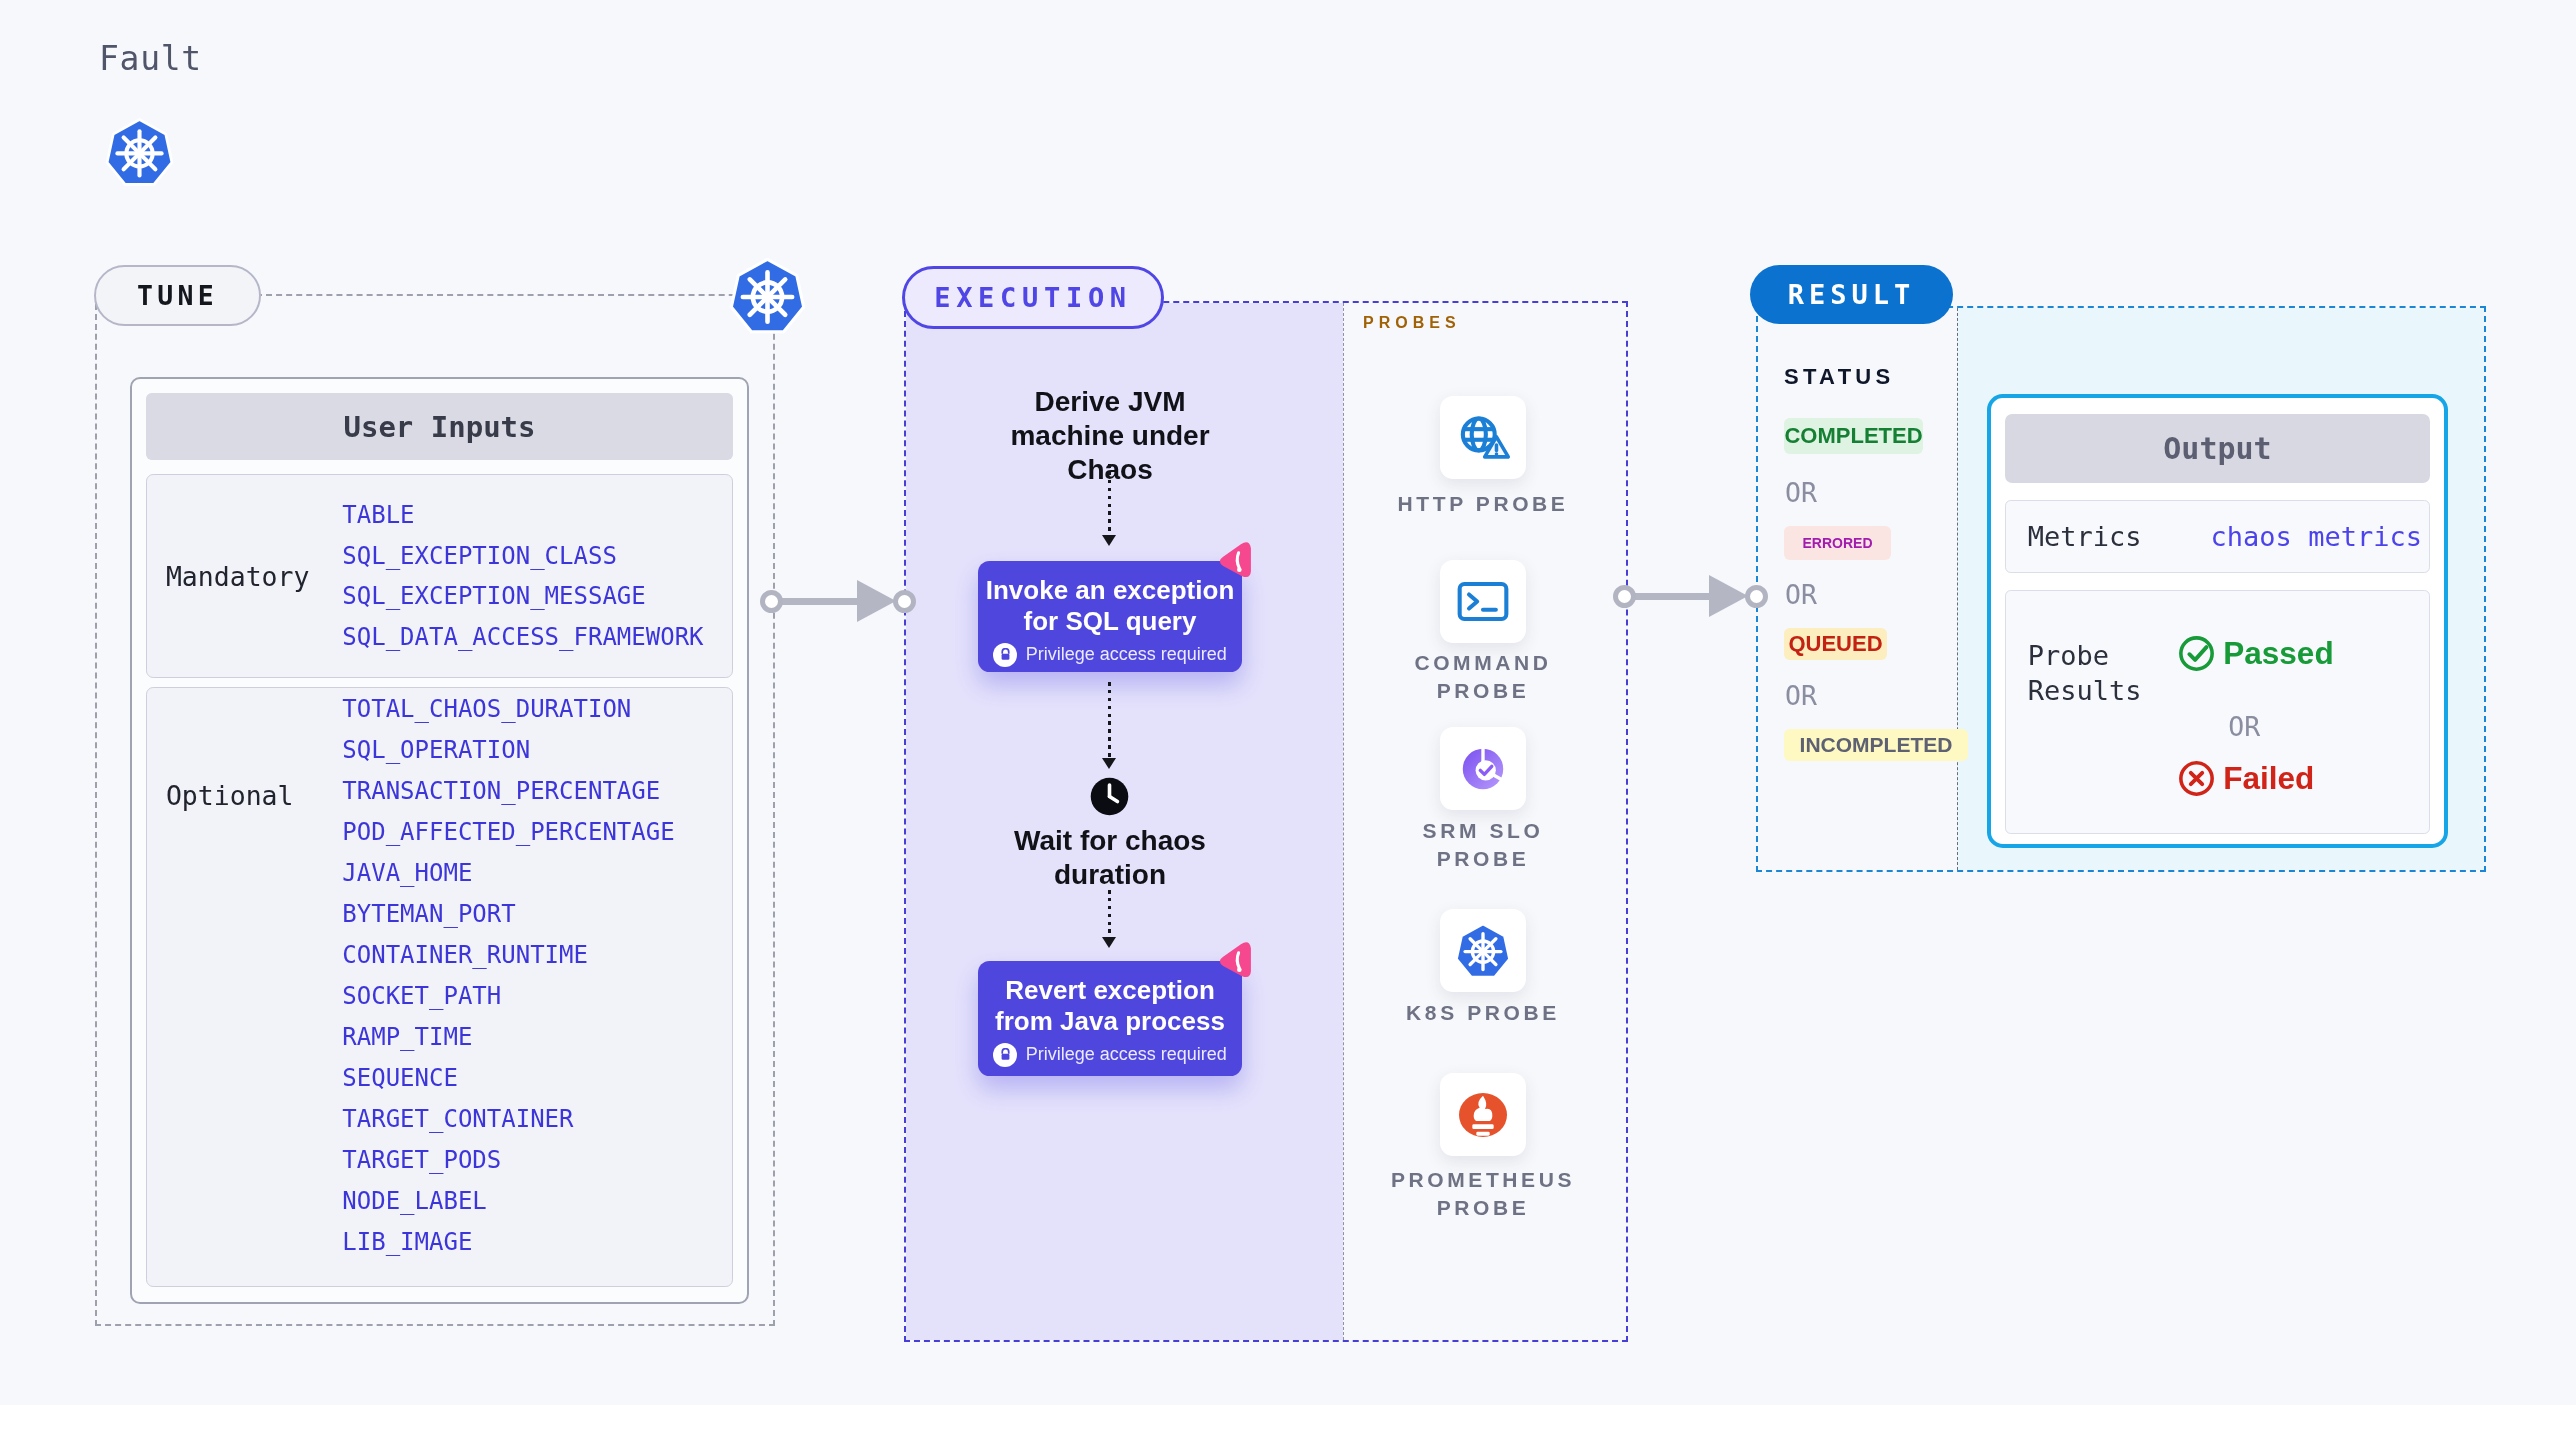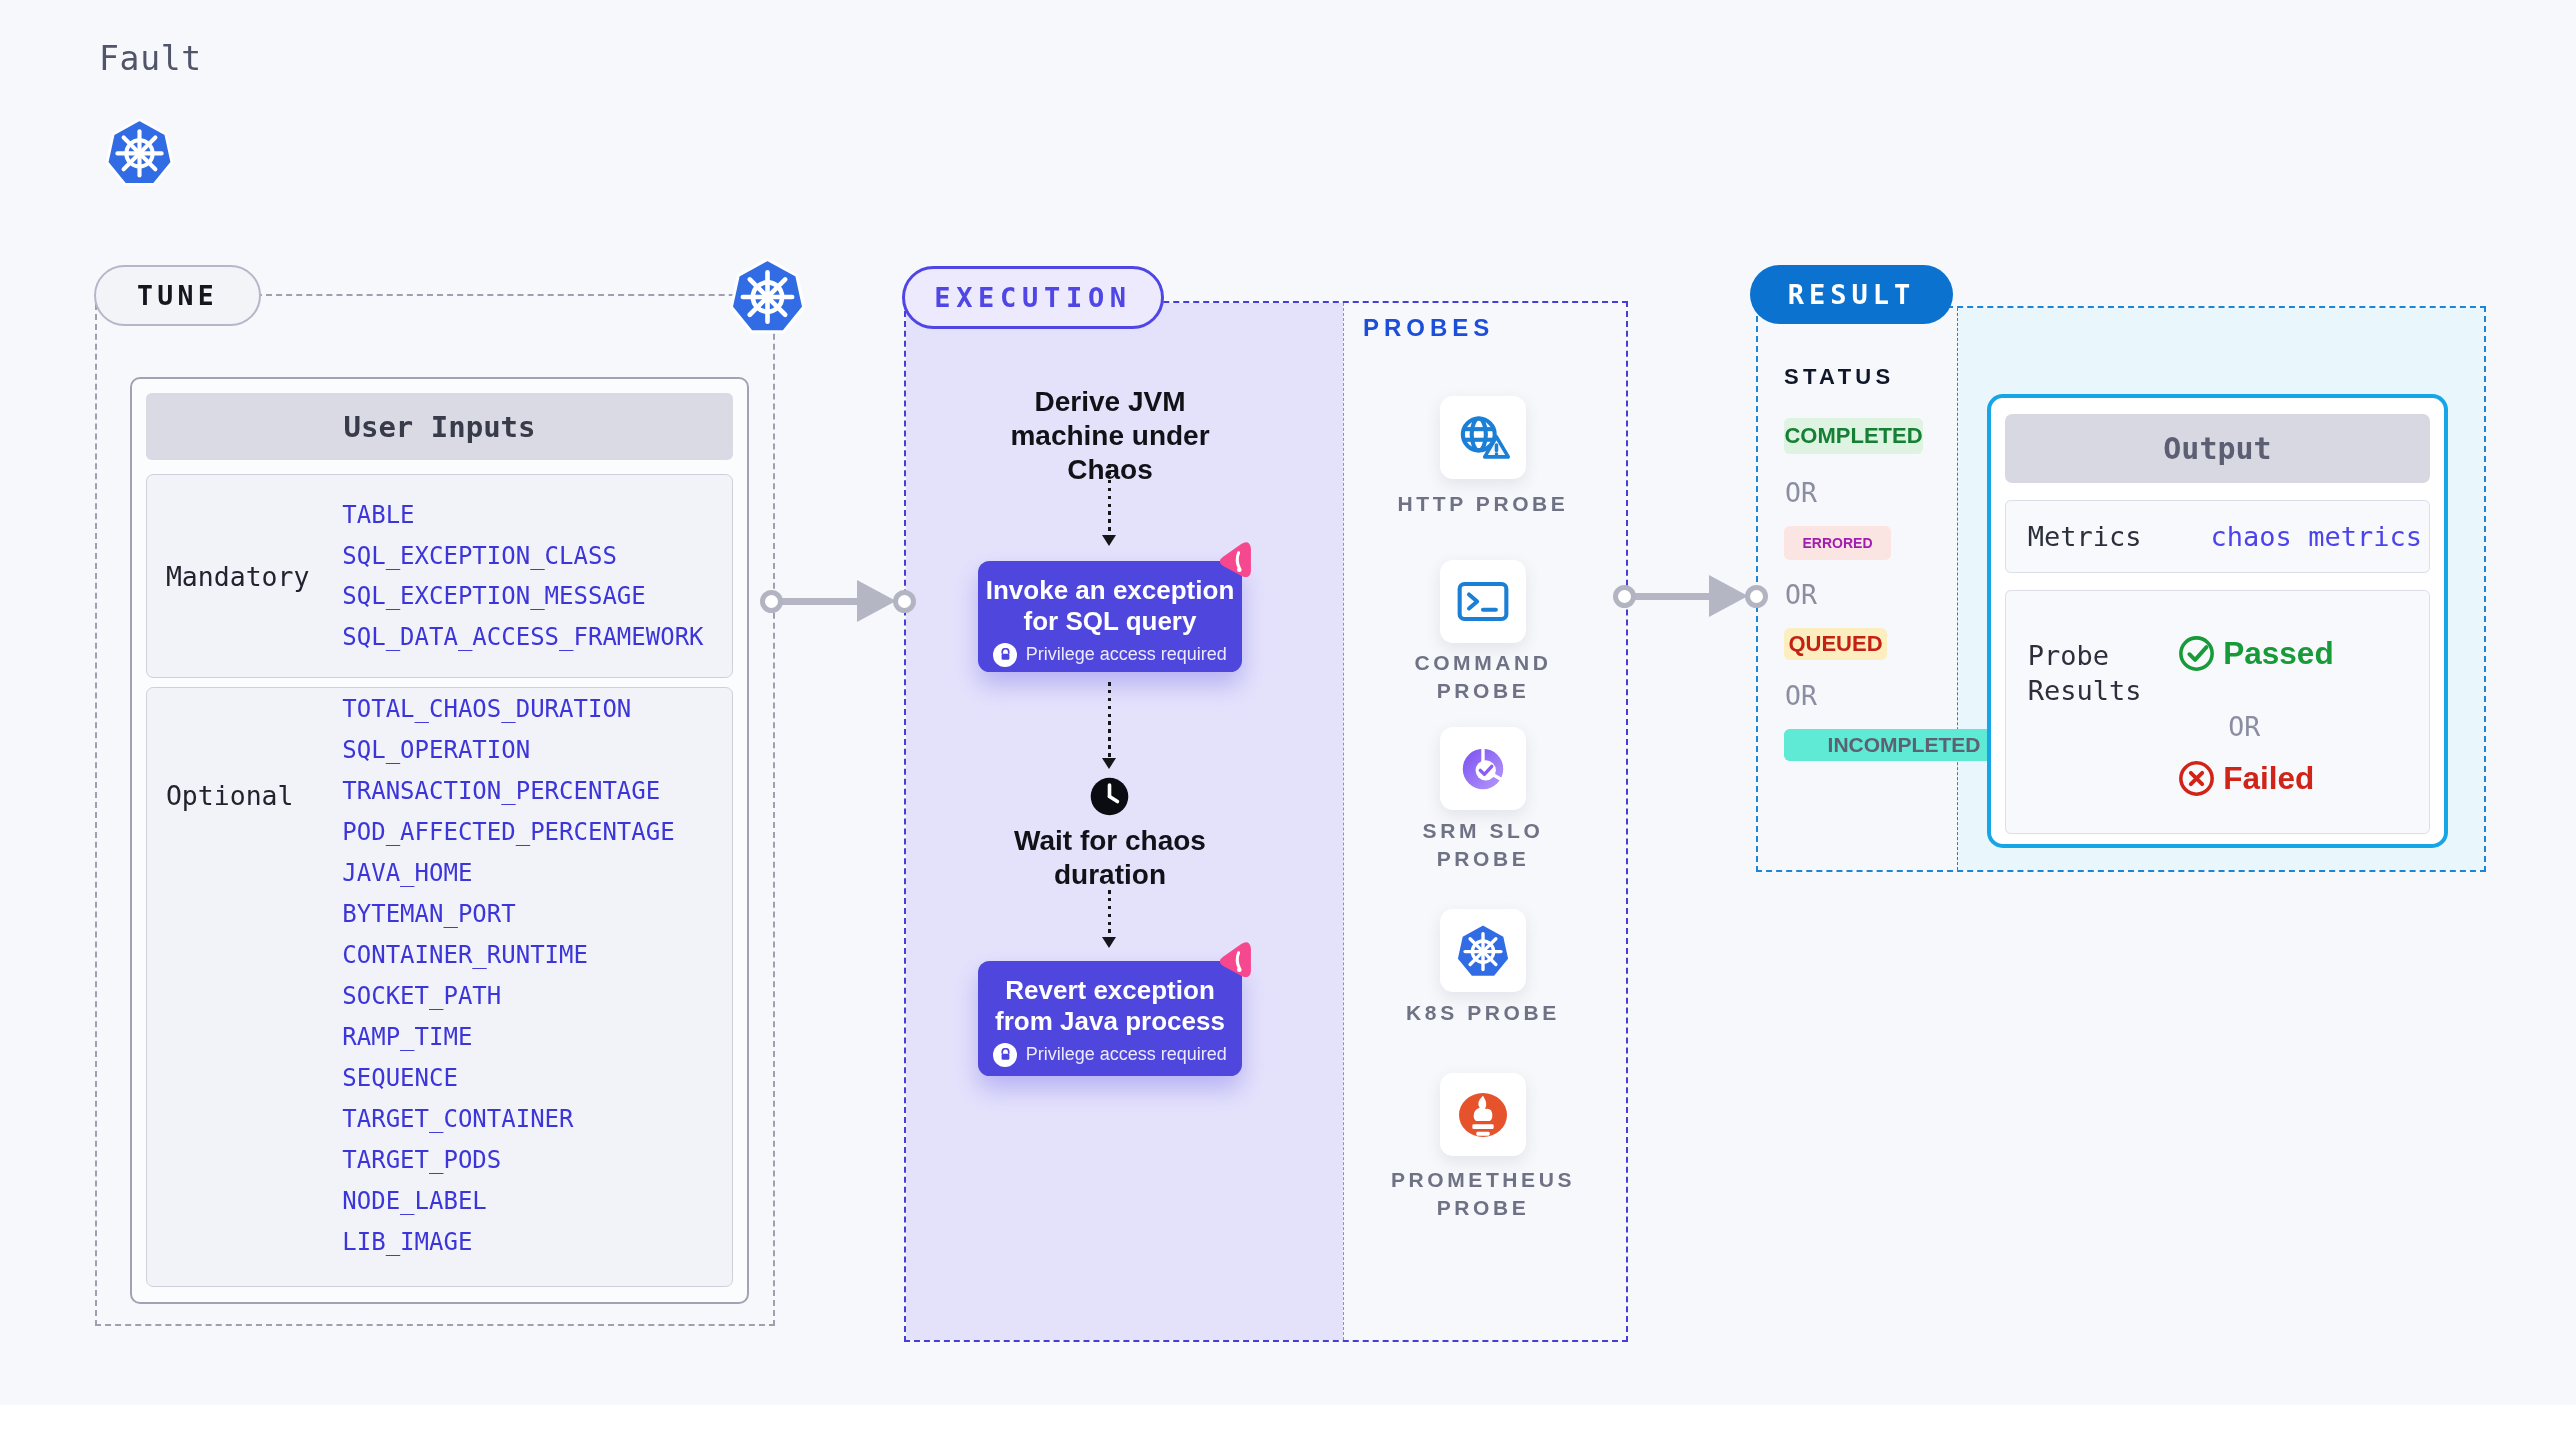--- a/index.html
+++ b/index.html
@@ -60,38 +60,38 @@
              box-shadow:0 13px 24px rgba(79,70,229,.30);}
   .chaos-btn .btn-title{font-size:26px;font-weight:bold;line-height:31px;padding-top:14.3px;}
   .privilege{display:flex;align-items:center;justify-content:center;gap:8.6px;margin-top:5.7px;}
   .privilege span{font-size:18px;color:#eceafc;}
   .lock-badge{width:24px;height:24px;border-radius:50%;background:#ffffff;display:flex;
               align-items:center;justify-content:center;}
   .litmus{position:absolute;right:-11.5px;top:-18.6px;width:37px;height:37px;z-index:3;}
   .clock-wrap{width:39px;height:39px;}
 
   
-  .probes-label{left:1363px;top:314px;font-size:24px;font-weight:bold;letter-spacing:5px;color:#1d4ed8;}
+  .probes-label{left:1363px;top:314px;font-size:16px;font-weight:bold;letter-spacing:5px;color:#a16207;}
   .probe-card{left:1440px;width:86px;height:83px;background:#ffffff;border-radius:13px;
               display:flex;align-items:center;justify-content:center;
               box-shadow:0 5.7px 15.8px rgba(45,55,90,.10);}
   .probe-label{left:1372px;width:222px;text-align:center;font-size:21px;font-weight:bold;
                letter-spacing:3.6px;color:#6e7284;line-height:28px;}
 
   
   .result-box{left:1756px;top:306px;width:726px;height:562px;border:2.9px dashed #1b85d6;}
   .result-cyan{position:absolute;left:199px;top:0;right:0;bottom:0;background:#e9f6fc;}
   .result-divider{position:absolute;left:199px;top:0;bottom:0;border-left:1.4px dashed #696d7c;}
   .status-label{left:1784px;top:364px;font-size:22px;font-weight:bold;letter-spacing:4.3px;color:#0f172a;}
   .badge{display:flex;align-items:center;justify-content:center;border-radius:5.7px;
          font-weight:bold;left:1784px;}
   .badge-completed{top:418px;width:139px;height:36px;background:#def3e1;color:#158034;font-size:22px;}
   .badge-errored{top:526px;width:107px;height:34px;background:#fbe5e3;color:#a21caf;font-size:14px;}
   .badge-queued{top:628px;width:103px;height:32px;background:#fceebf;color:#c32112;font-size:22px;}
-  .badge-incompleted{top:729px;width:184px;height:31.5px;background:#5eead4;color:#5d6172;font-size:21px;padding-left:28px;}
+  .badge-incompleted{top:729px;width:184px;height:31.5px;background:#fef9c3;color:#5d6172;font-size:21px;}
   .or-word{left:1785px;font-size:26.5px;color:#8b8ea1;}
 
   .output-box{left:1987px;top:394px;width:461px;height:454px;background:#ffffff;
               border:4.3px solid #16a5e7;border-radius:15.8px;box-sizing:border-box;z-index:2;}
   .out-header{position:absolute;left:14.3px;right:14.3px;top:15.8px;height:69px;background:#d8d8e2;
               border-radius:7.2px;display:flex;align-items:center;justify-content:center;
               font-size:30px;font-weight:bold;color:#5c5f72;}
   .out-row{position:absolute;left:14.3px;right:14.3px;background:#f8f9fd;border:1.4px solid #dbdde8;
            border-radius:5.7px;box-sizing:border-box;}
   .out-metrics{top:102px;height:73px;display:flex;align-items:center;padding-left:21.5px;}

